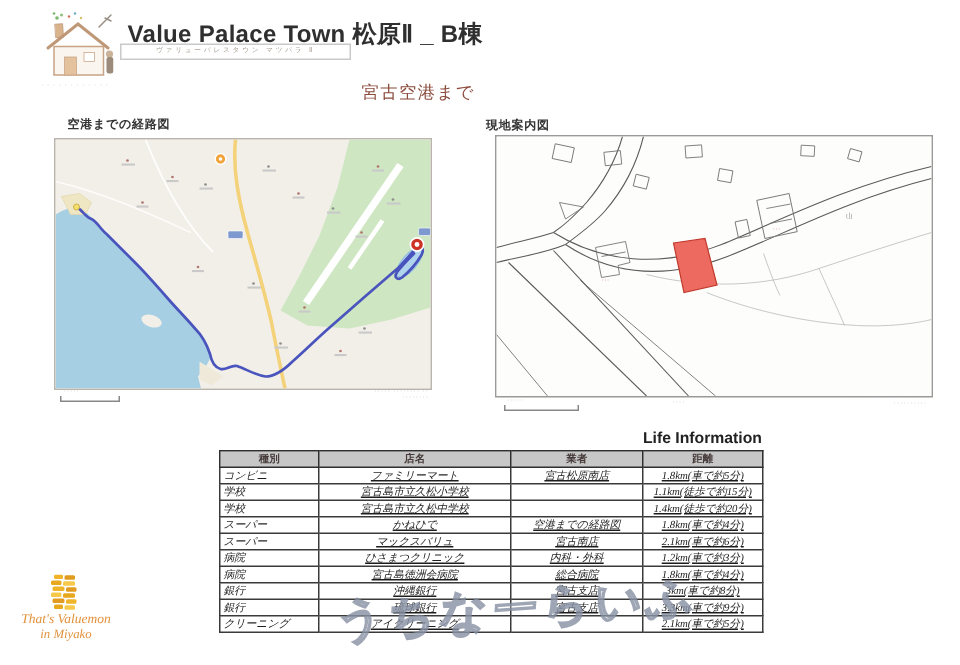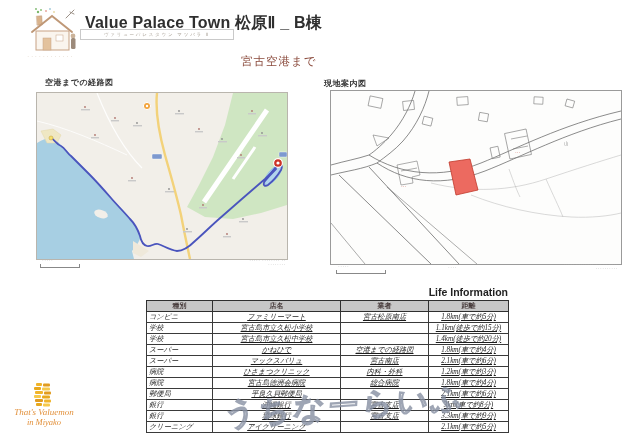--- a/index.html
+++ b/index.html
@@ -294,26 +294,20 @@
         <td class="c2">内科・外科</td>
         <td class="c3">1.2km(車で約3分)</td>
       </tr>
     <tr>
         <td class="c0">病院</td>
         <td class="c1">宮古島徳洲会病院</td>
         <td class="c2">総合病院</td>
         <td class="c3">1.8km(車で約4分)</td>
       </tr>
     <tr>
-        <td class="c0">郵便局</td>
-        <td class="c1">平良久貝郵便局</td>
-        <td class="c2"></td>
-        <td class="c3">2.1km(車で約6分)</td>
-      </tr>
-    <tr>
         <td class="c0">銀行</td>
         <td class="c1">沖縄銀行</td>
         <td class="c2">宮古支店</td>
         <td class="c3">3km(車で約8分)</td>
       </tr>
     <tr>
         <td class="c0">銀行</td>
         <td class="c1">琉球銀行</td>
         <td class="c2">宮古支店</td>
         <td class="c3">3.3km(車で約9分)</td>

